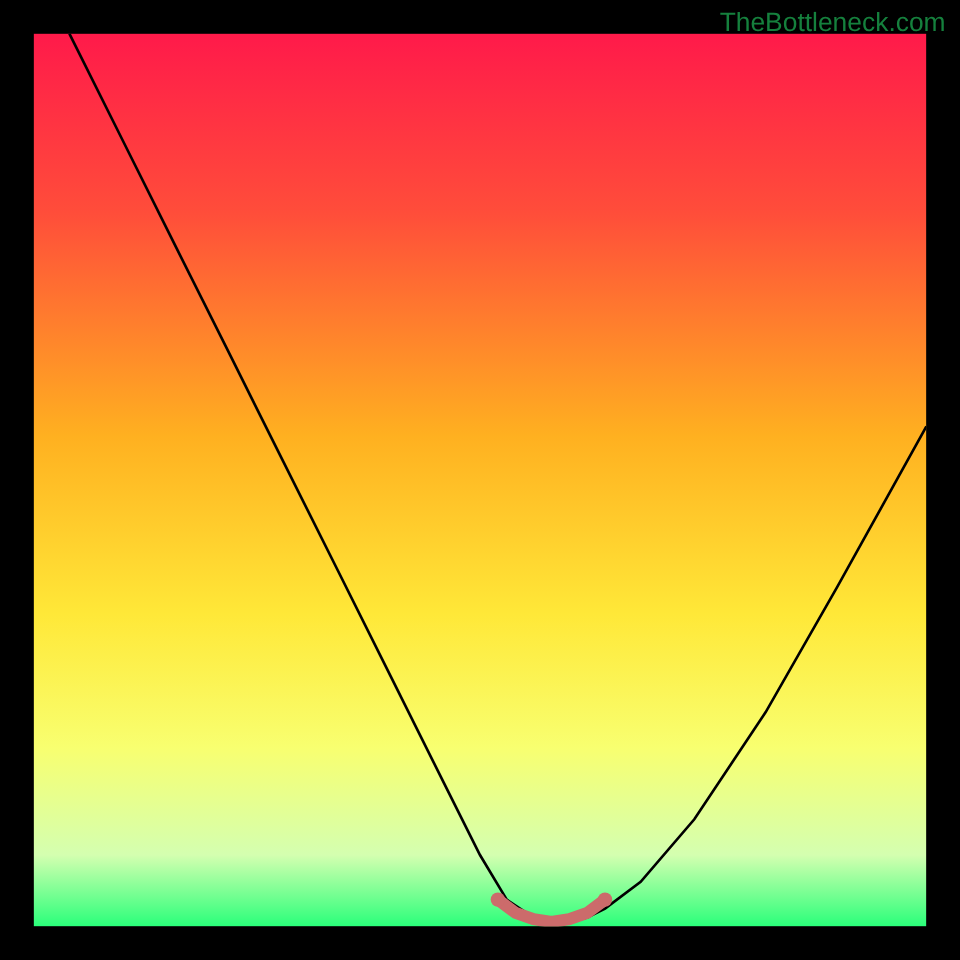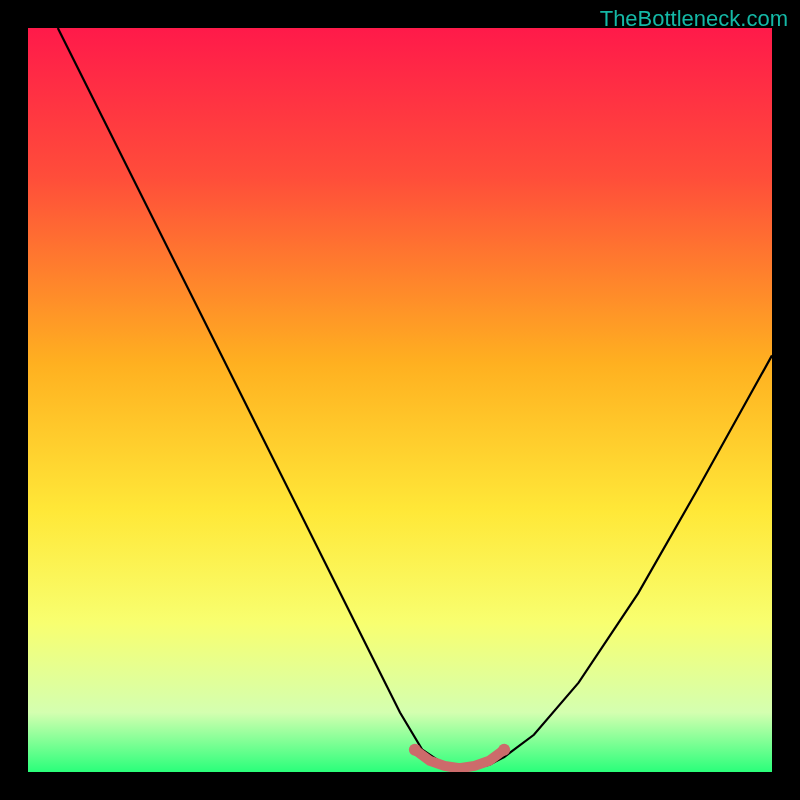--- a/index.html
+++ b/index.html
@@ -8,21 +8,21 @@
     width: 800px;
     height: 800px;
     background: #000;
     position: relative;
     font-family: Arial, sans-serif;
   }
   .watermark {
     position: absolute;
     top: 6px;
     right: 12px;
-    color: #14b8a6;
+    color: #15803d;
     font-size: 22px;
     font-weight: 500;
     z-index: 10;
   }
   .chart-area {
     position: absolute;
     left: 28px;
     top: 28px;
     width: 744px;
     height: 744px;

